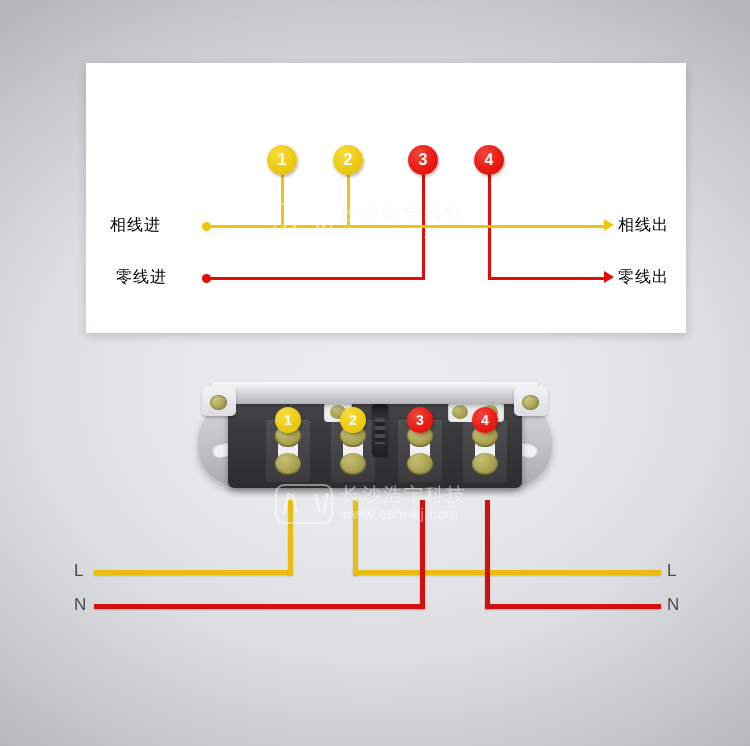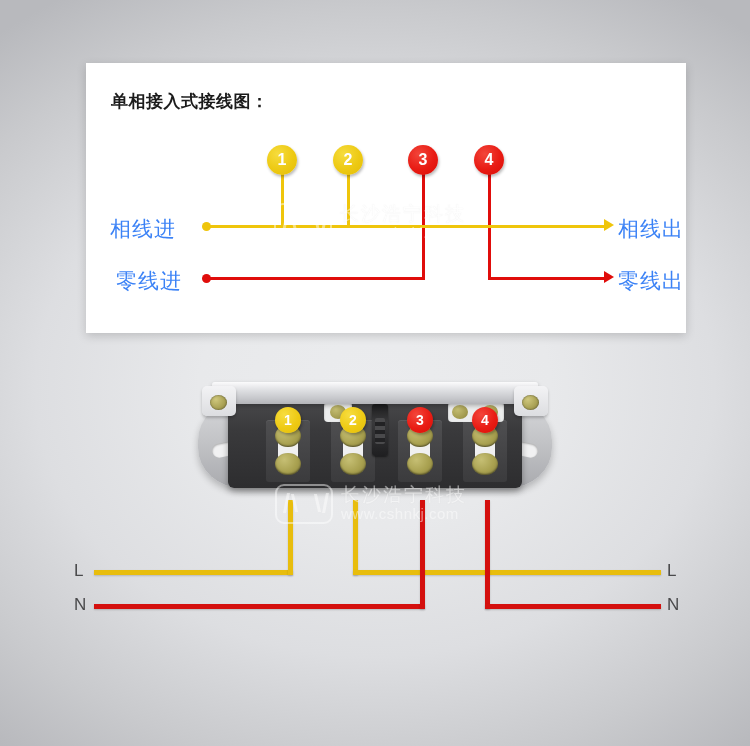--- a/index.html
+++ b/index.html
@@ -81,22 +81,22 @@
     position: absolute;
     width: 0; height: 0;
     border-top: 6px solid transparent;
     border-bottom: 6px solid transparent;
   }
   .arrow.yel { border-left: 10px solid #efc50b; }
   .arrow.red { border-left: 10px solid #e00d0b; }
 
   .dlabel {
     position: absolute;
-    font-size: 21px;
-    color: #3b82f6;
+    font-size: 16px;
+    color: #000000;
     white-space: nowrap;
     letter-spacing: 1px;
   }
 
   
   .watermark {
     position: absolute;
     display: flex;
     align-items: center;
     opacity: 0.5;
@@ -298,21 +298,20 @@
   .wire.yel { background: #e8bd0d; box-shadow: 0 1px 2px rgba(0,0,0,0.18); }
   .wire.red { background: #d4100e; box-shadow: 0 1px 2px rgba(0,0,0,0.18); }
 </style>
 </head>
 <body>
 
 <div id="stage">
 
   <div id="diagram-card">
 
-    <div id="diagram-title">单相接入式接线图：</div>
 
     <div class="badge yellow" style="left:181px; top:82px;">
       <span>1</span>
     </div>
     <div class="badge yellow" style="left:247px; top:82px;">
       <span>2</span>
     </div>
     <div class="badge red" style="left:322px; top:82px;">
       <span>3</span>
     </div>

